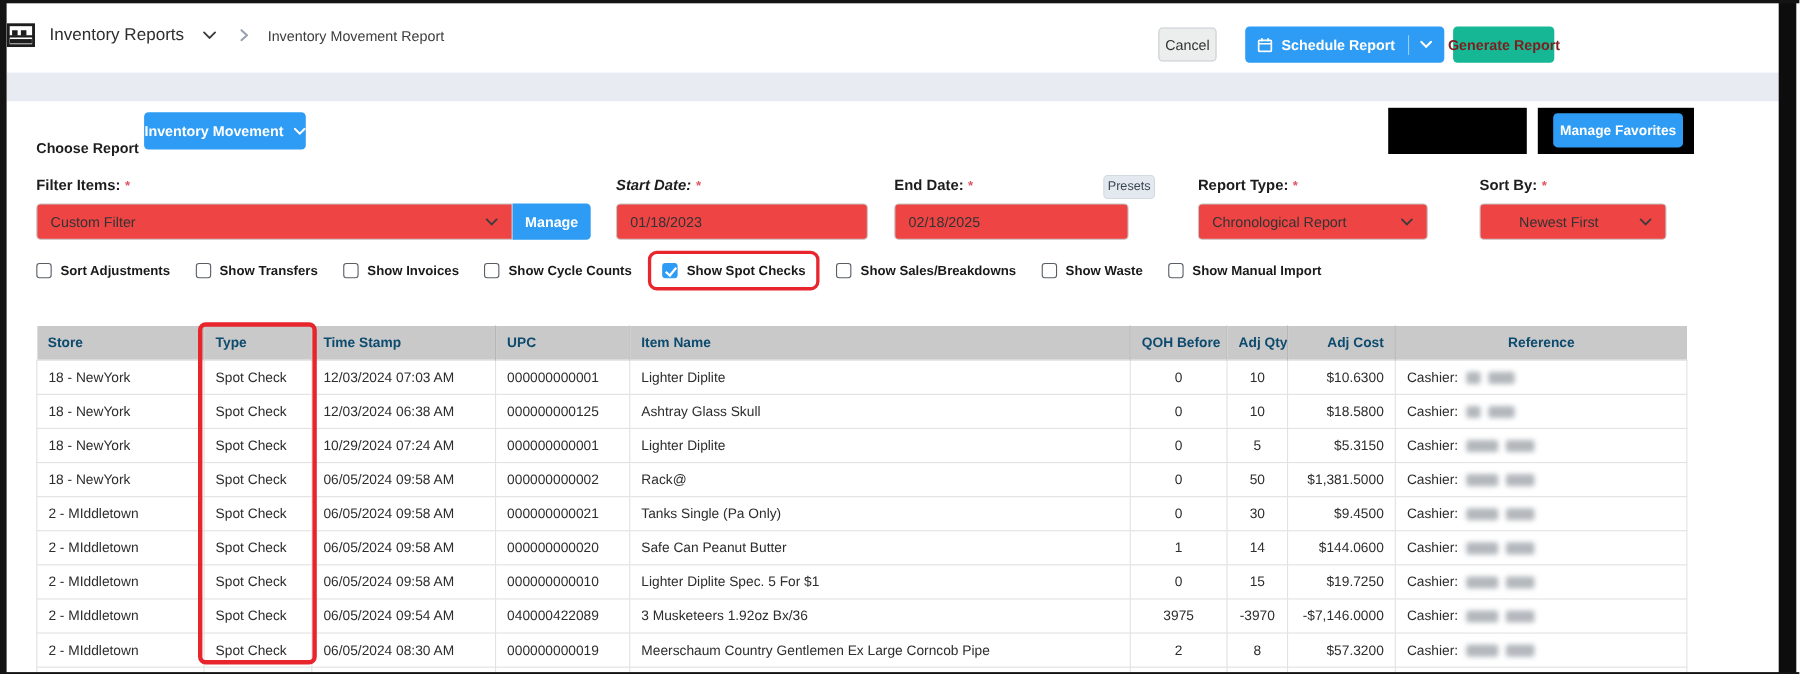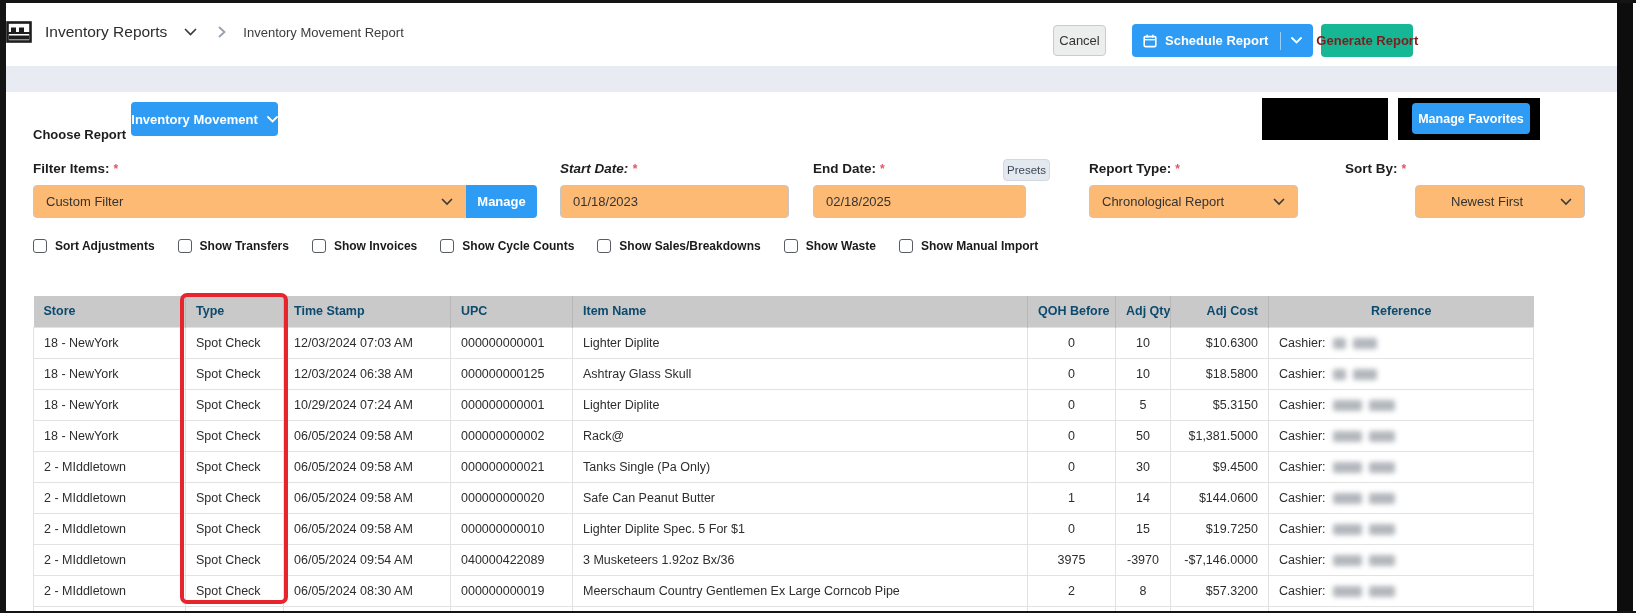--- a/index.html
+++ b/index.html
@@ -36,30 +36,30 @@
   #choose-label{position:absolute;left:33px;top:127px;font-size:13px;font-weight:700;color:#1d1d1d;}
   #report-select-btn{position:absolute;left:131px;top:102px;width:147px;height:34px;gap:9px;font-size:13px;}
   .redact{position:absolute;background:#000;z-index:5;}
   #redact1{left:1262px;top:98px;width:126px;height:42px;}
   #redact2{left:1398px;top:98px;width:142px;height:42px;}
   #manage-fav{position:absolute;left:1412px;top:103px;width:118px;height:31px;z-index:6;font-size:12.5px;}
 
   
   .flabel{position:absolute;top:161px;font-size:13.5px;font-weight:700;color:#1d1d1d;}
   .req{color:#e25563;margin-left:4px;font-size:12px;}
-  .field{position:absolute;top:185px;height:33px;border:1px solid #c6c6c6;border-radius:4px;background:#fdba74;display:flex;align-items:center;padding:0 12px;font-size:13px;color:#333;}
+  .field{position:absolute;top:185px;height:33px;border:1px solid #c6c6c6;border-radius:4px;background:#ef4444;display:flex;align-items:center;padding:0 12px;font-size:13px;color:#333;}
   .select{justify-content:space-between;cursor:pointer;}
   input.field{font-family:inherit;}
   #filter-select{left:33px;width:433px;border-radius:4px 0 0 4px;}
   #manage-btn{position:absolute;left:466px;top:185px;width:71px;height:33px;border-radius:0 4px 4px 0;font-size:13px;}
   #start-input{left:560px;width:229px;}
   #end-input{left:813px;width:213px;}
   #presets-btn{position:absolute;left:982px;top:159px;width:47px;height:22px;background:#e3e9ef;color:#3d4754;font-size:11.5px;border-radius:4px;display:flex;align-items:center;justify-content:center;border:1px solid #d2d9e1;cursor:pointer;font-family:inherit;margin-left:21px;}
   #report-type-select{left:1089px;width:209px;}
-  #sort-select{left:1415px;width:170px;padding-left:35px;}
+  #sort-select{left:1345px;width:170px;padding-left:35px;}
 
   
   #toggles{position:absolute;left:33px;top:231px;height:30px;display:flex;align-items:center;gap:23px;z-index:4;}
   .toggle{display:flex;align-items:center;gap:8px;font-size:12px;font-weight:700;color:#1a1a1a;white-space:nowrap;cursor:pointer;}
   .cb{width:14px;height:14px;border:1.5px solid #585d64;border-radius:3px;background:#fff;position:relative;flex:0 0 auto;}
   .cb.checked{background:#2e9cf4;border-color:#2e9cf4;}
   .cb.checked::after{content:"";position:absolute;left:4px;top:1px;width:4px;height:8px;border-right:2px solid #fff;border-bottom:2px solid #fff;transform:rotate(40deg);}
   .toggle.hl{border:3px solid #e8242c;border-radius:8px;padding:8px 10px;margin:-11px -8px;}
 
   
@@ -190,20 +190,24 @@
     <span class="cb"></span>
     <span class="cb-label">Show Transfers</span>
   </label>
     <label class="toggle">
     <span class="cb"></span>
     <span class="cb-label">Show Invoices</span>
   </label>
     <label class="toggle">
     <span class="cb"></span>
     <span class="cb-label">Show Cycle Counts</span>
+  </label>
+    <label class="toggle hl">
+    <span class="cb checked"></span>
+    <span class="cb-label">Show Spot Checks</span>
   </label>
     <label class="toggle">
     <span class="cb"></span>
     <span class="cb-label">Show Sales/Breakdowns</span>
   </label>
     <label class="toggle">
     <span class="cb"></span>
     <span class="cb-label">Show Waste</span>
   </label>
     <label class="toggle">

